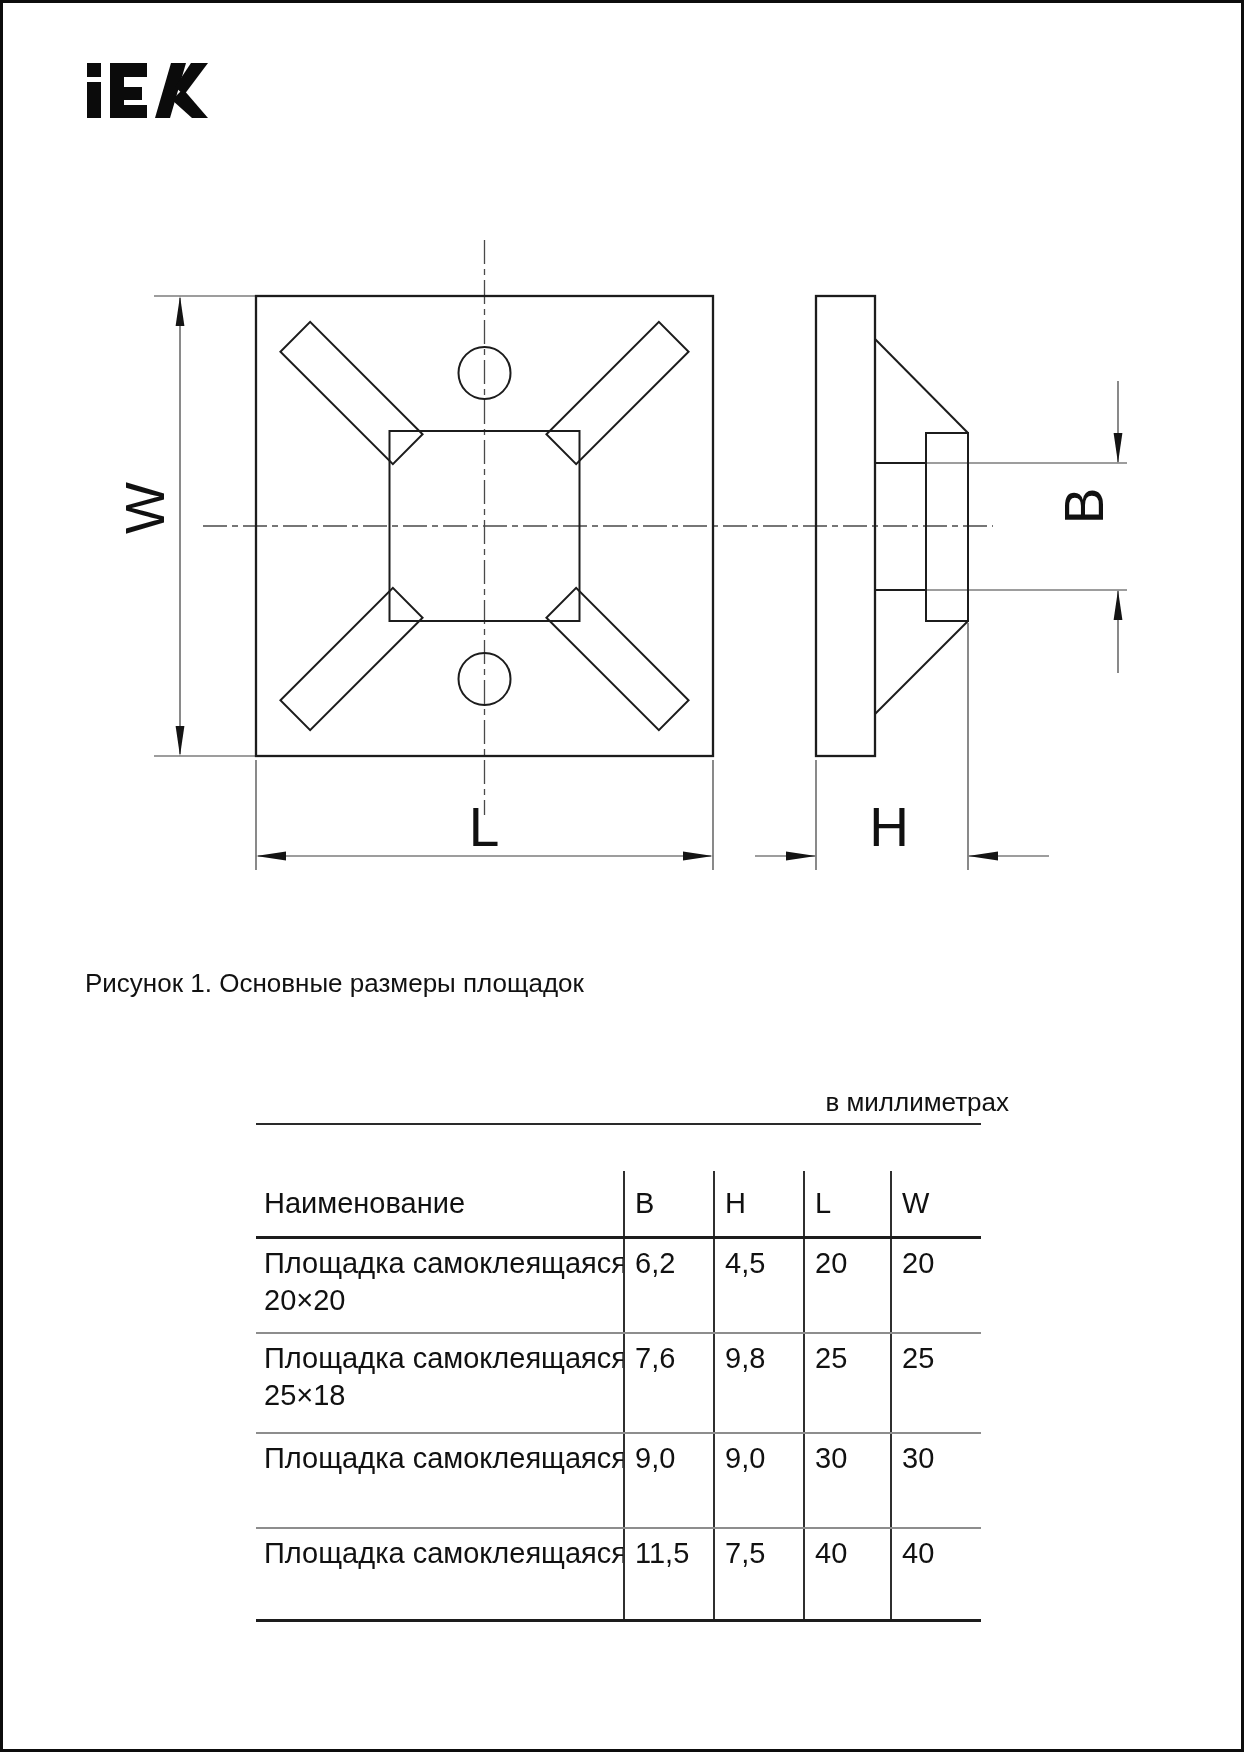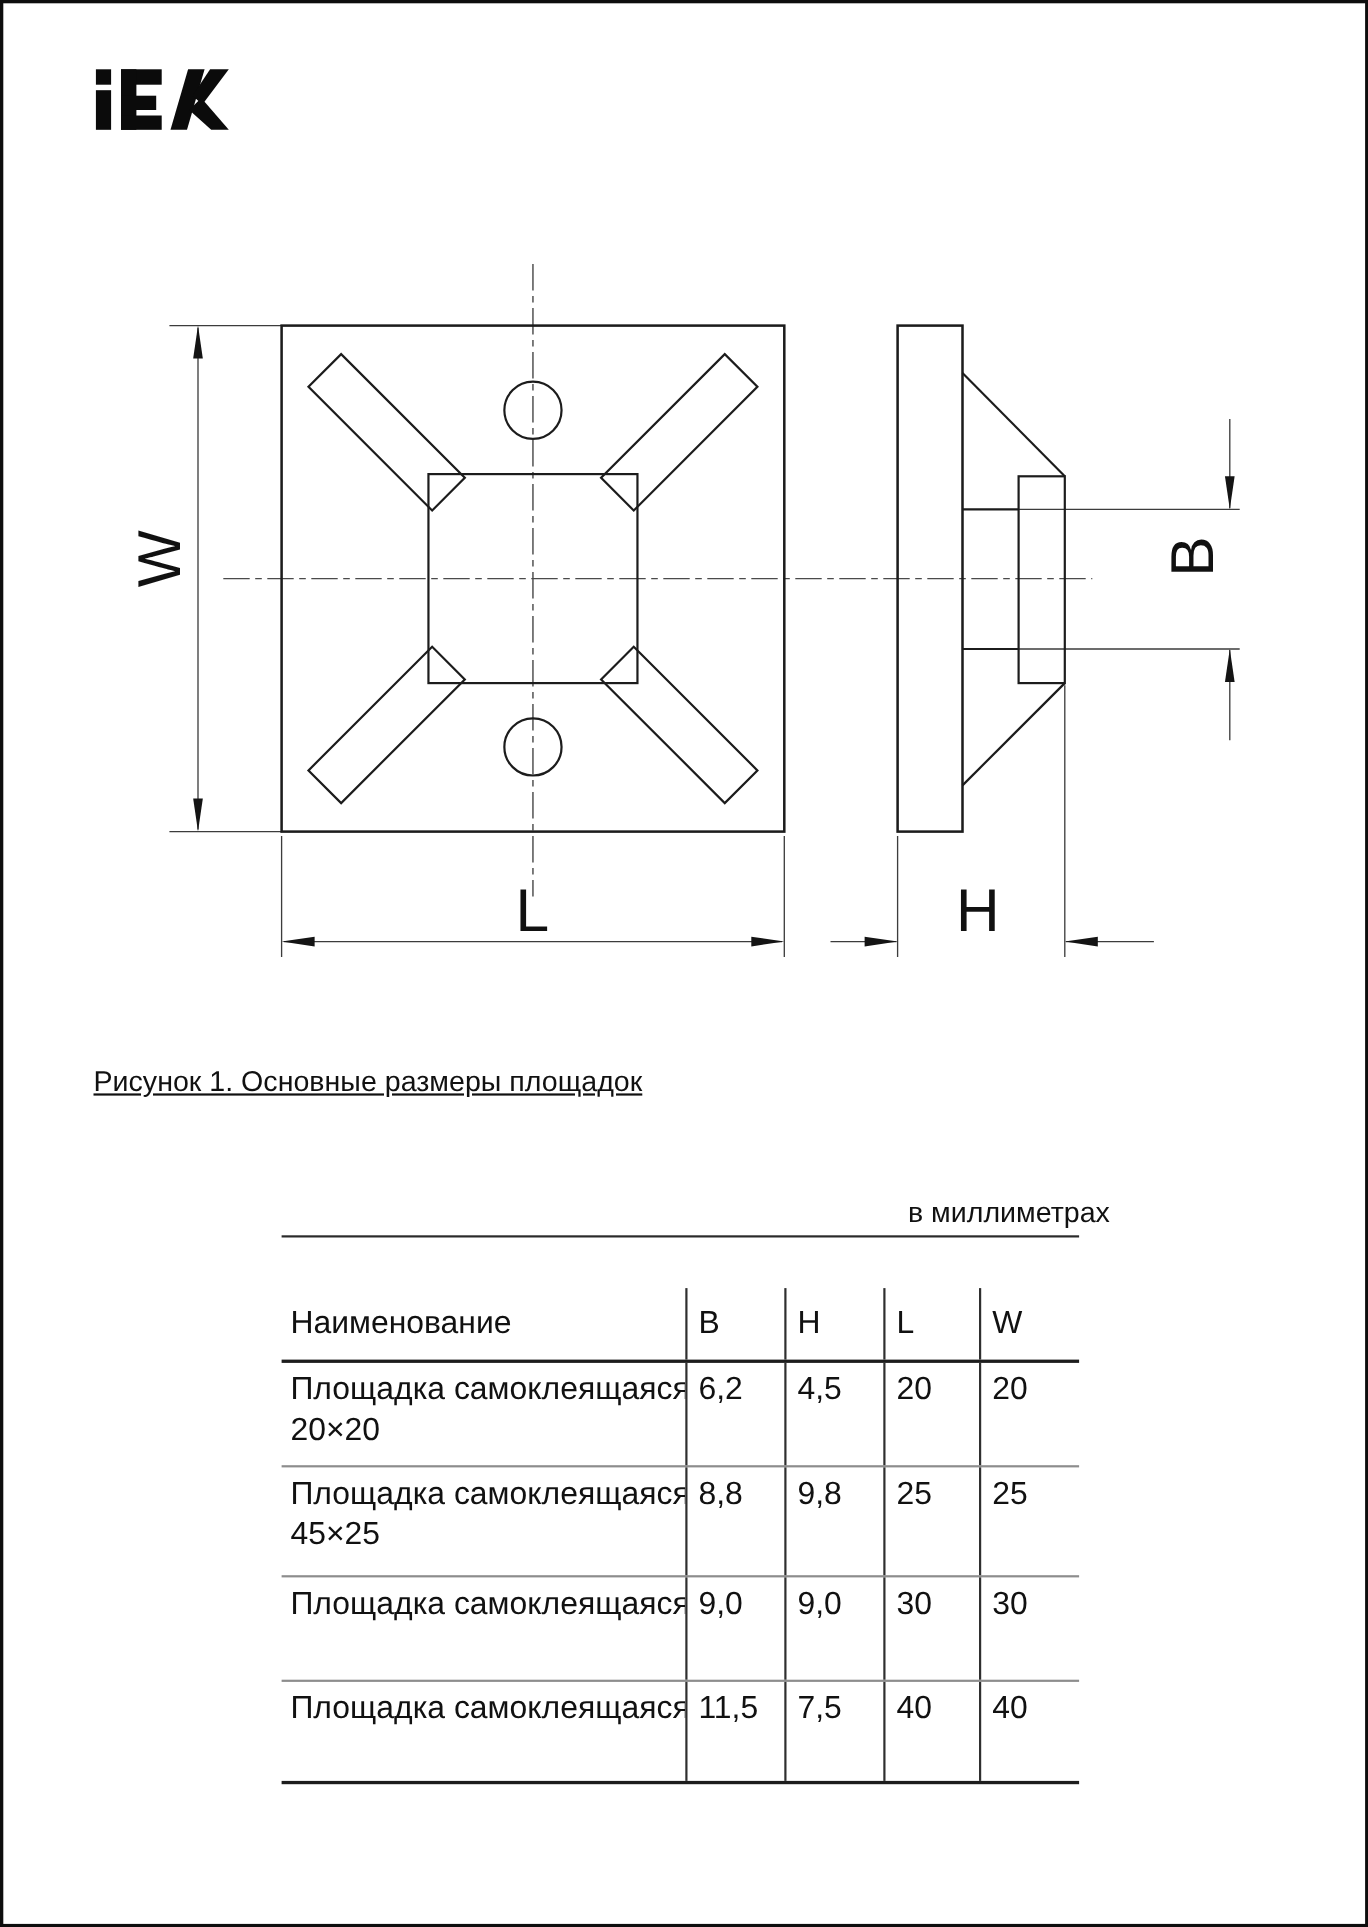--- a/index.html
+++ b/index.html
@@ -16,21 +16,21 @@
   }
   .logo-svg{position:absolute;left:84px;top:58px;}
   .drawing-svg{position:absolute;left:0;top:0;}
   .drawing-svg text{
     font-family:"Liberation Sans",sans-serif;
     font-size:55px;
     fill:#111;
   }
   .caption{
     position:absolute;left:82px;top:963px;
-    font-size:26px;line-height:34px;white-space:nowrap;text-decoration:underline;
+    font-size:26px;line-height:34px;white-space:nowrap;
   }
   .units-note{
     position:absolute;left:628px;top:1084px;width:378px;
     font-size:26px;text-align:right;white-space:nowrap;
   }
   .tbl{
     position:absolute;left:253px;top:1120px;width:725px;
     border-top:2px solid #2a2a2a;
     border-bottom:3px solid #1d1d1d;
   }
@@ -147,23 +147,23 @@
       </div>
       <div class="td">6,2</div>
       <div class="td">4,5</div>
       <div class="td">20</div>
       <div class="td">20</div>
     </div>
 
     <div class="tr data r2">
       <div class="td name">
         <div>Площадка самоклеящаяся</div>
-        <div>45×25</div>
+        <div>25×18</div>
       </div>
-      <div class="td">8,8</div>
+      <div class="td">7,6</div>
       <div class="td">9,8</div>
       <div class="td">25</div>
       <div class="td">25</div>
     </div>
 
     <div class="tr data r3">
       <div class="td name">
         <div>Площадка самоклеящаяся</div>
       </div>
       <div class="td">9,0</div>

